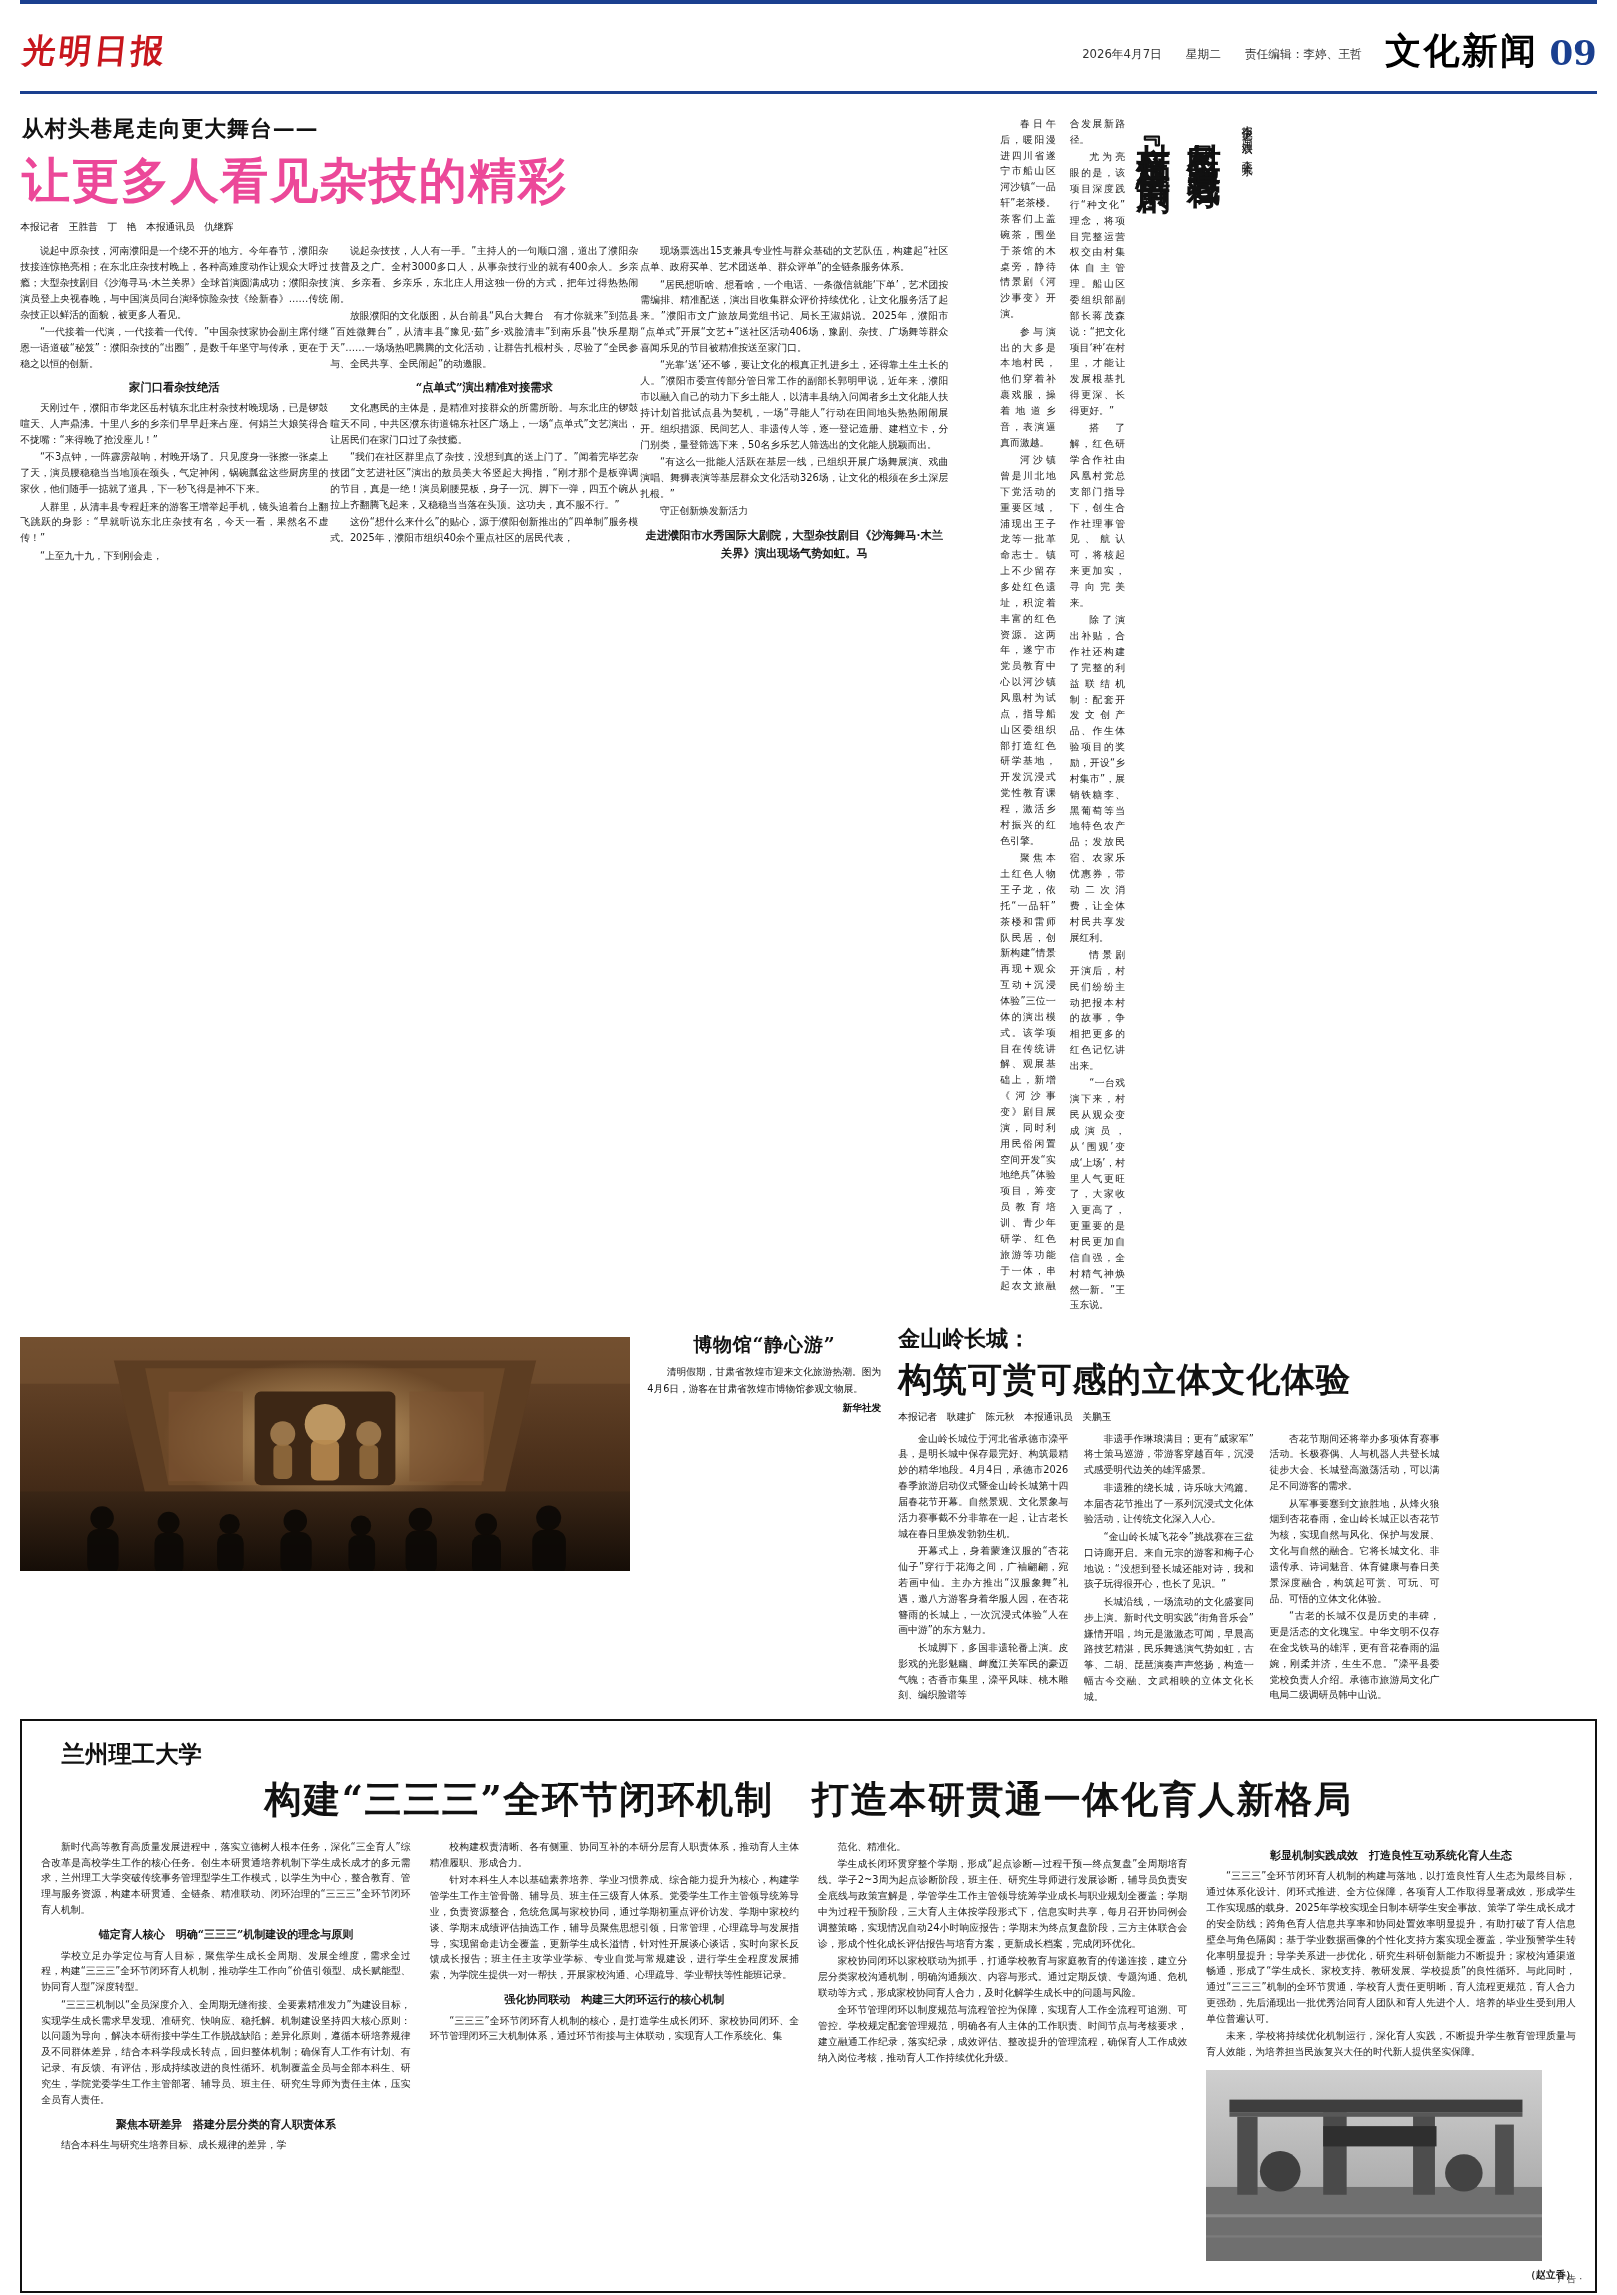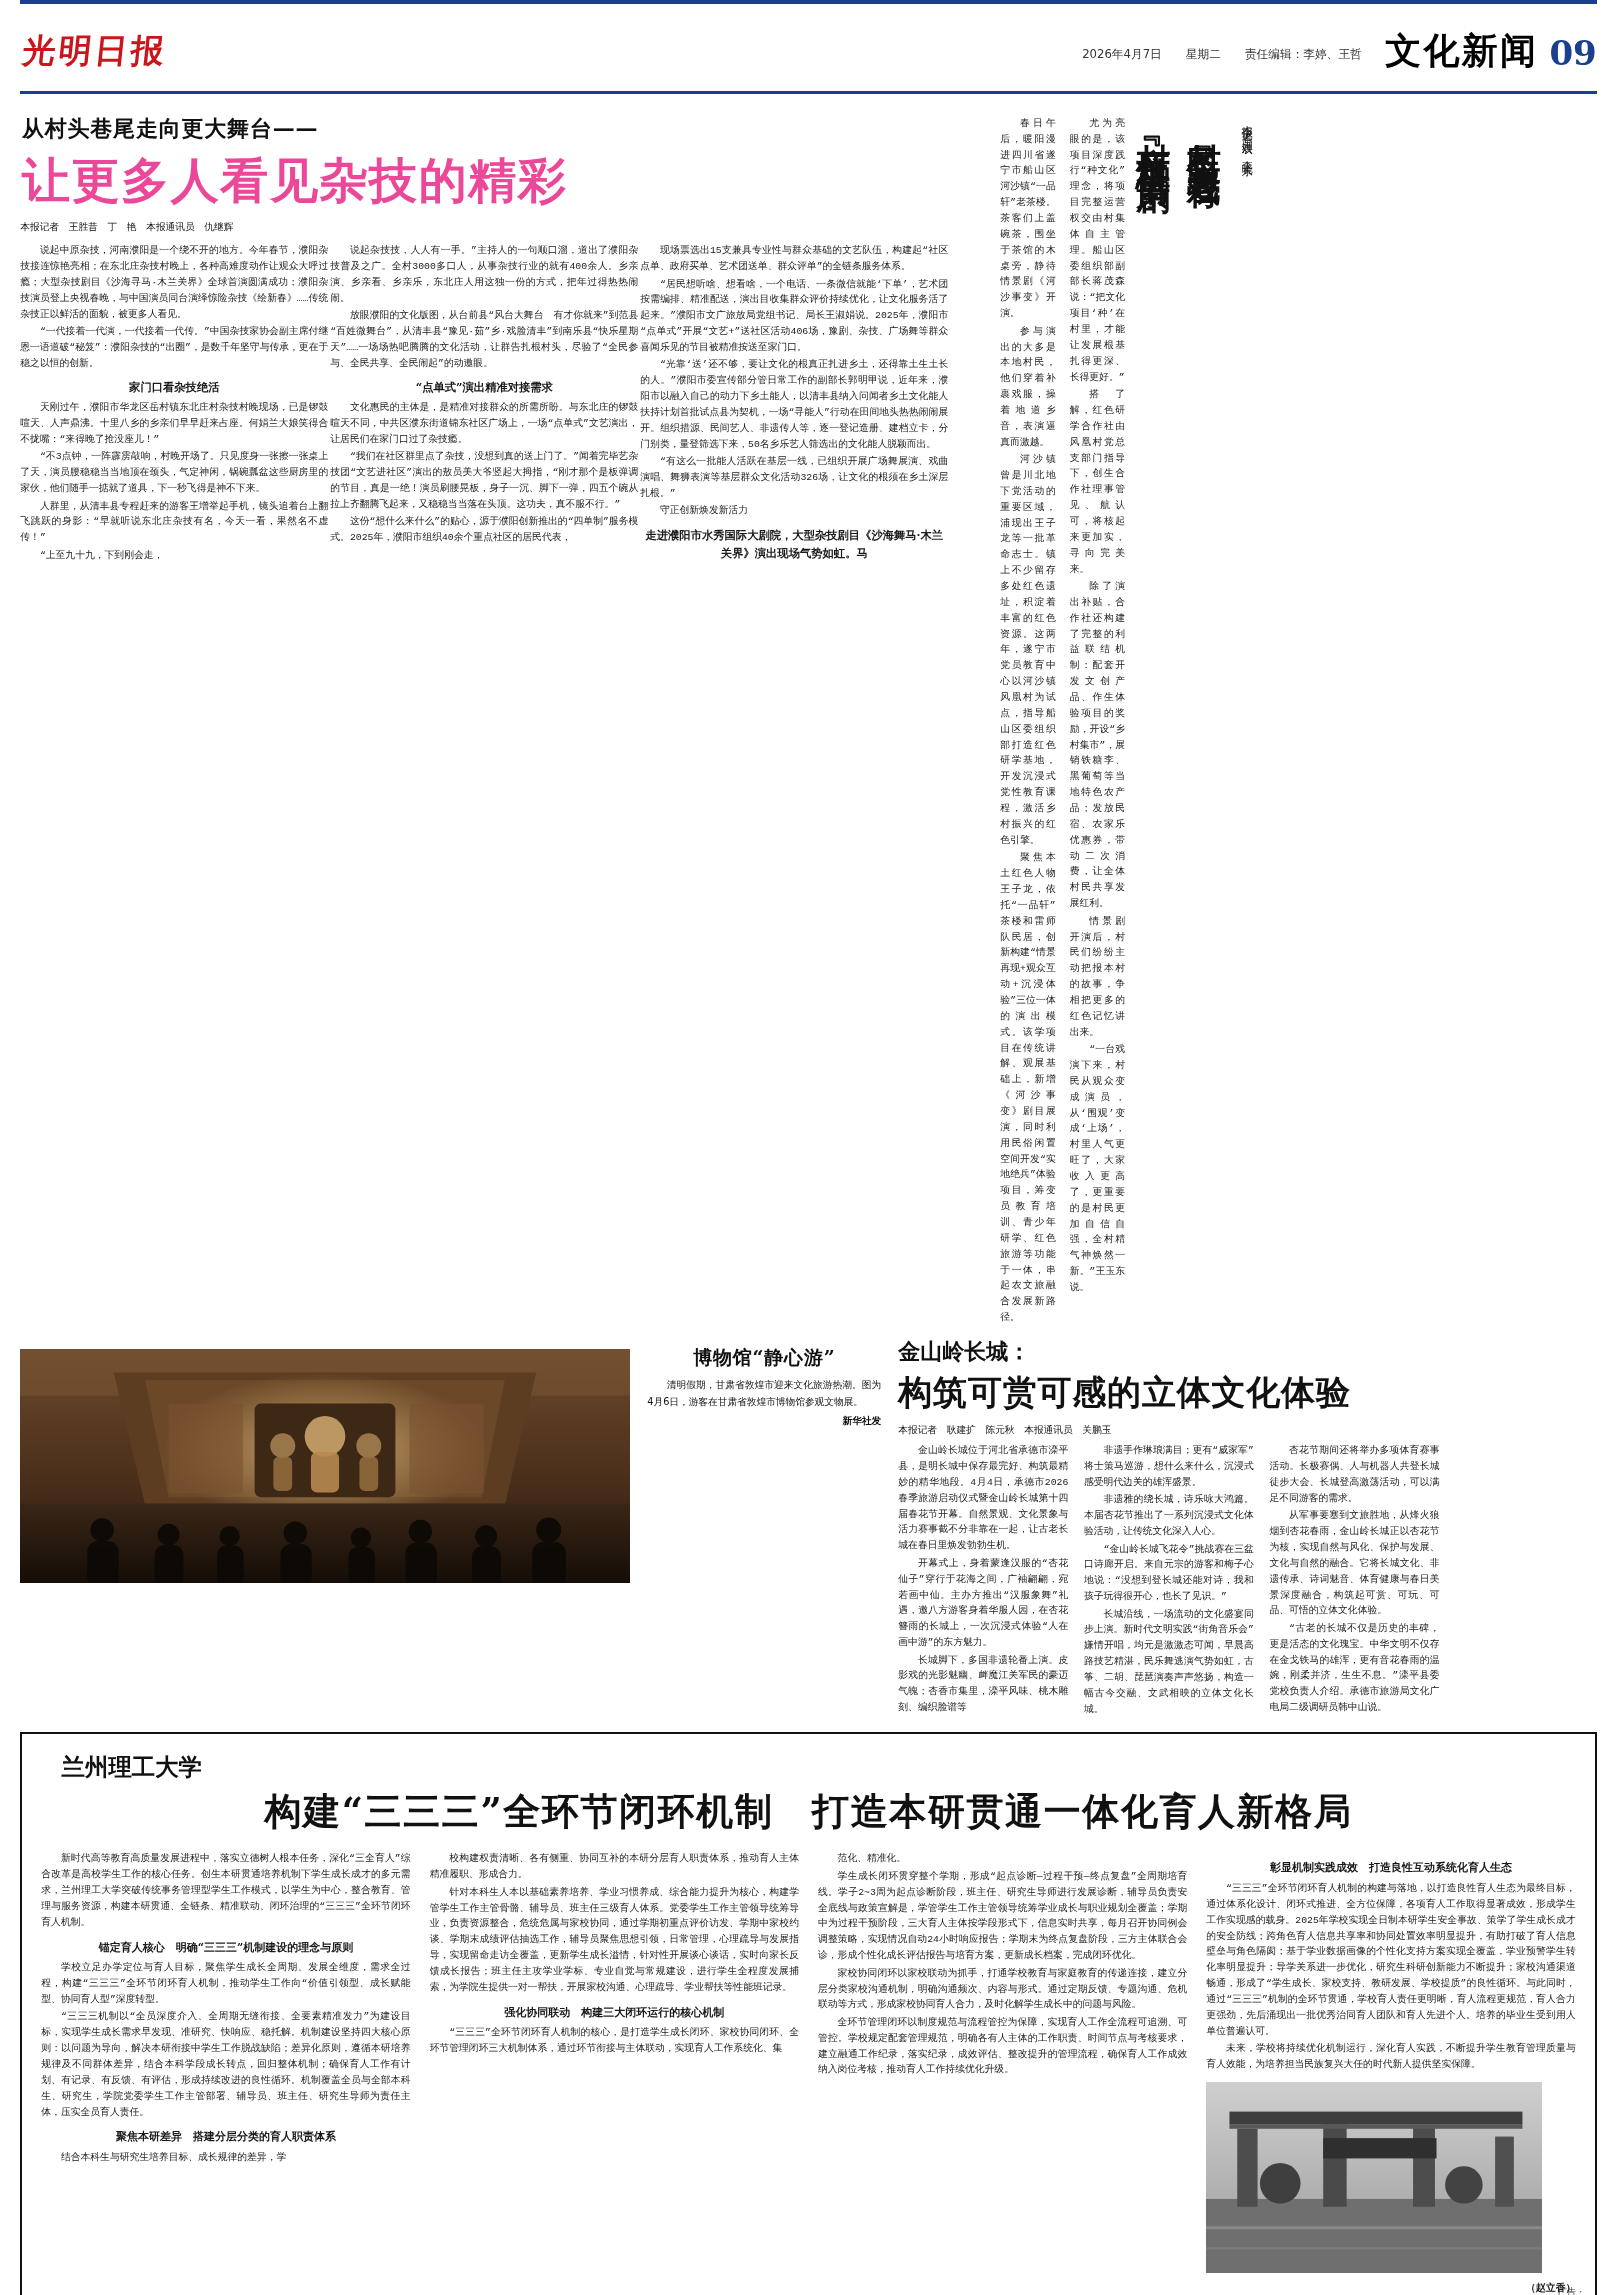--- a/index.html
+++ b/index.html
@@ -32,21 +32,21 @@
     font-weight:bold;font-size:36px;color:#000000;letter-spacing:2.3px;padding-top:12.5px;
   }
   .page-num{
     font-family:"DejaVu Serif","Liberation Serif",serif;
     font-size:34px;color:#1a3f8f;margin-left:11px;padding-top:14px;font-weight:bold;
   }
   .body-text{
     font-size:9.8px;line-height:1.62;text-align:justify;color:#1a1a1a;
     font-family:"DejaVu Sans","Liberation Sans",sans-serif;
   }
-  .body-text p{margin:0 0 1.6px 0;text-indent:2em;font-family:Liberation Mono, monospace;}
+  .body-text p{margin:0 0 1.6px 0;text-indent:2em;}
   .sub-head{
     font-weight:bold;font-size:11.3px;text-align:center;margin:6.3px 0 3.9px 0;
     font-family:"DejaVu Serif","Liberation Serif",serif;
   }
   .byline{font-size:9.7px;margin:7.8px 0 6.3px 0;color:#111;}
 
   
   .content{position:relative;margin:9.4px 20.3px 0 20.3px;}
 
   .top-area{display:flex;align-items:flex-start;}
@@ -279,21 +279,21 @@
           <div class="story2-head">金山岭长城：</div>
           <div class="story2-title">构筑可赏可感的立体文化体验</div>
           <div class="byline">本报记者　耿建扩　陈元秋　本报通讯员　关鹏玉</div>
           <div style="display:flex;gap:15.6px;">
             <div class="body-text" style="width:170px;">
               <p>金山岭长城位于河北省承德市滦平县，是明长城中保存最完好、构筑最精妙的精华地段。4月4日，承德市2026春季旅游启动仪式暨金山岭长城第十四届春花节开幕。自然景观、文化景象与活力赛事截不分非靠在一起，让古老长城在春日里焕发勃勃生机。</p>
               <p>开幕式上，身着蒙逢汉服的“杏花仙子”穿行于花海之间，广袖翩翩，宛若画中仙。主办方推出“汉服象舞”礼遇，邀八方游客身着华服人园，在杏花簪雨的长城上，一次沉浸式体验“人在画中游”的东方魅力。</p>
               <p>长城脚下，多国非遗轮番上演。皮影戏的光影魅幽、衅魔江关军民的豪迈气魄；杏香市集里，滦平风味、桃木雕刻、编织脸谱等</p>
             </div>
             <div class="body-text" style="width:170px;">
-              <p>非遗手作琳琅满目；更有“威家军”将士策马巡游，想什么来什么，沉浸式感受明代边关的雄浑盛景。</p>
+              <p>非遗手作琳琅满目；更有“威家军”将士策马巡游，带游客穿越百年，沉浸式感受明代边关的雄浑盛景。</p>
               <p>非遗雅的绕长城，诗乐咏大鸿篇。本届杏花节推出了一系列沉浸式文化体验活动，让传统文化深入人心。</p>
               <p>“金山岭长城飞花令”挑战赛在三盆口诗廊开启。来自元宗的游客和梅子心地说：“没想到登长城还能对诗，我和孩子玩得很开心，也长了见识。”</p>
               <p>长城沿线，一场流动的文化盛宴同步上演。新时代文明实践“街角音乐会”嫌情开唱，均元是激激态可闻，早晨高路技艺精湛，民乐舞逃演气势如虹，古筝、二胡、琵琶演奏声声悠扬，构造一幅古今交融、文武相映的立体文化长城。</p>
             </div>
             <div class="body-text" style="width:170px;">
               <p>杏花节期间还将举办多项体育赛事活动。长极赛偶、人与机器人共登长城徒步大会、长城登高激荡活动，可以满足不同游客的需求。</p>
               <p>从军事要塞到文旅胜地，从烽火狼烟到杏花春雨，金山岭长城正以杏花节为核，实现自然与风化、保护与发展、文化与自然的融合。它将长城文化、非遗传承、诗词魅音、体育健康与春日美景深度融合，构筑起可赏、可玩、可品、可悟的立体文化体验。</p>
               <p>“古老的长城不仅是历史的丰碑，更是活态的文化瑰宝。中华文明不仅存在金戈铁马的雄浑，更有音花春雨的温婉，刚柔并济，生生不息。”滦平县委党校负责人介绍。承德市旅游局文化广电局二级调研员韩中山说。</p>
             </div>
           </div>

